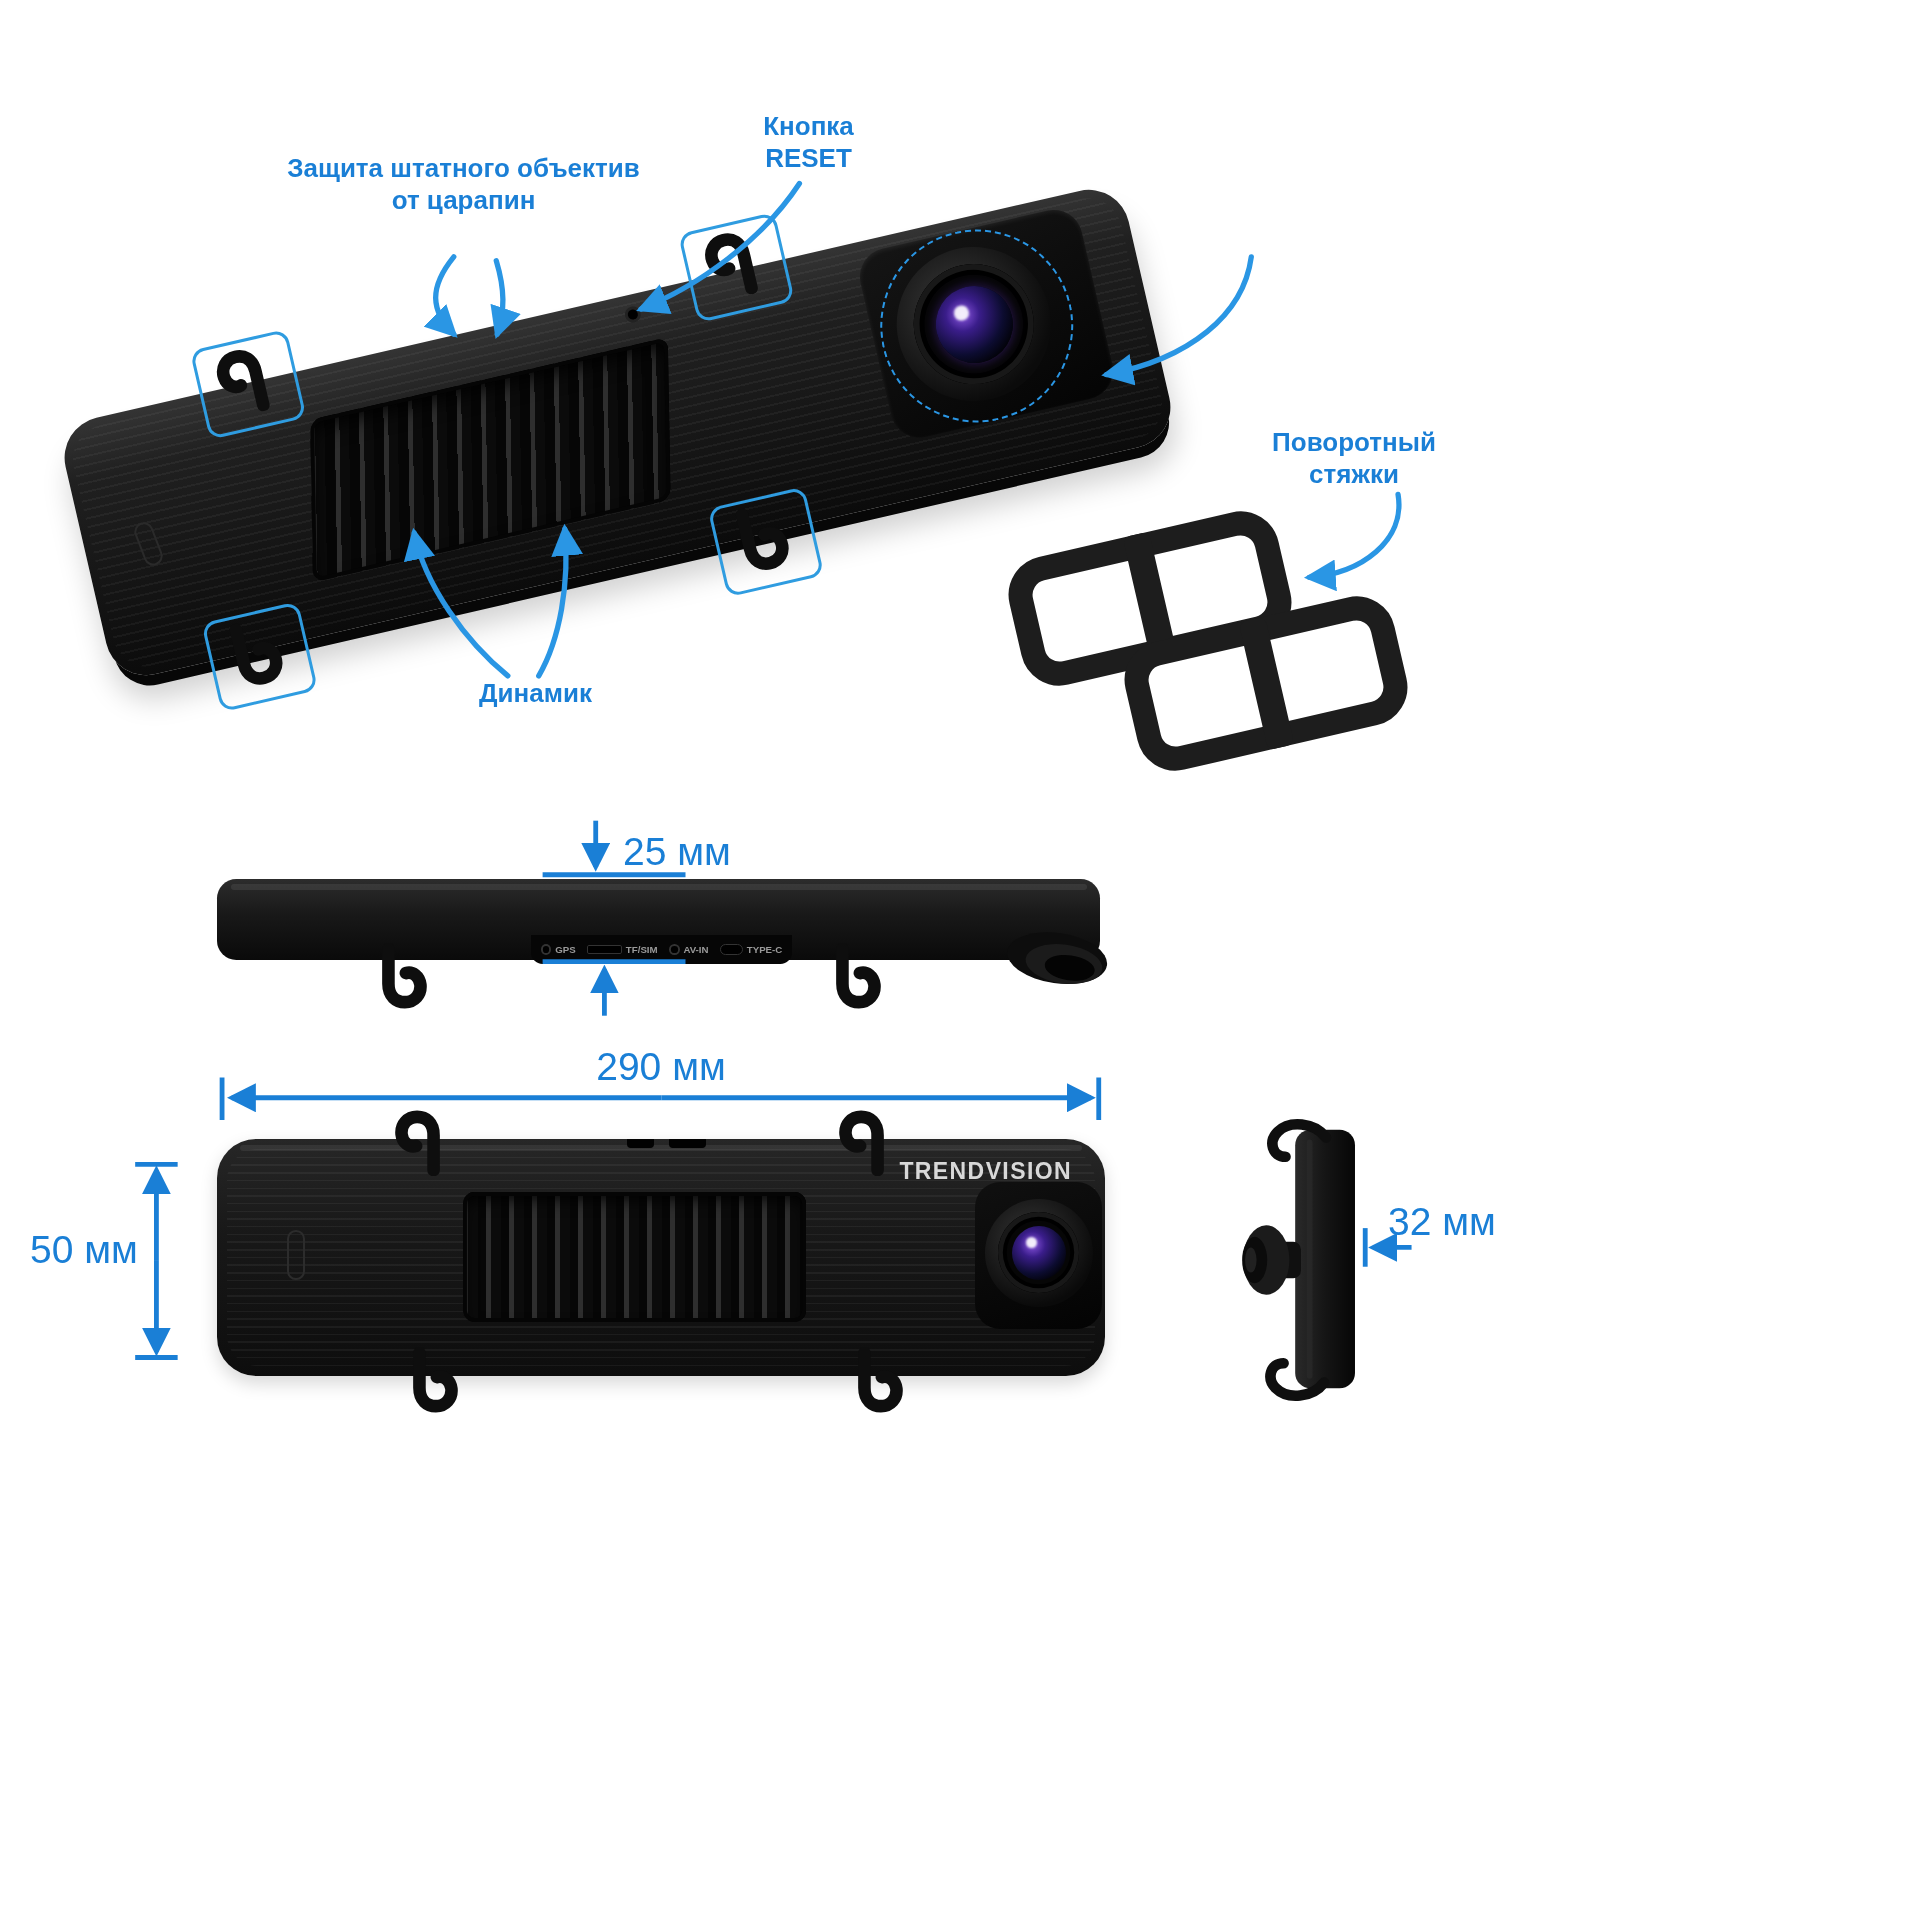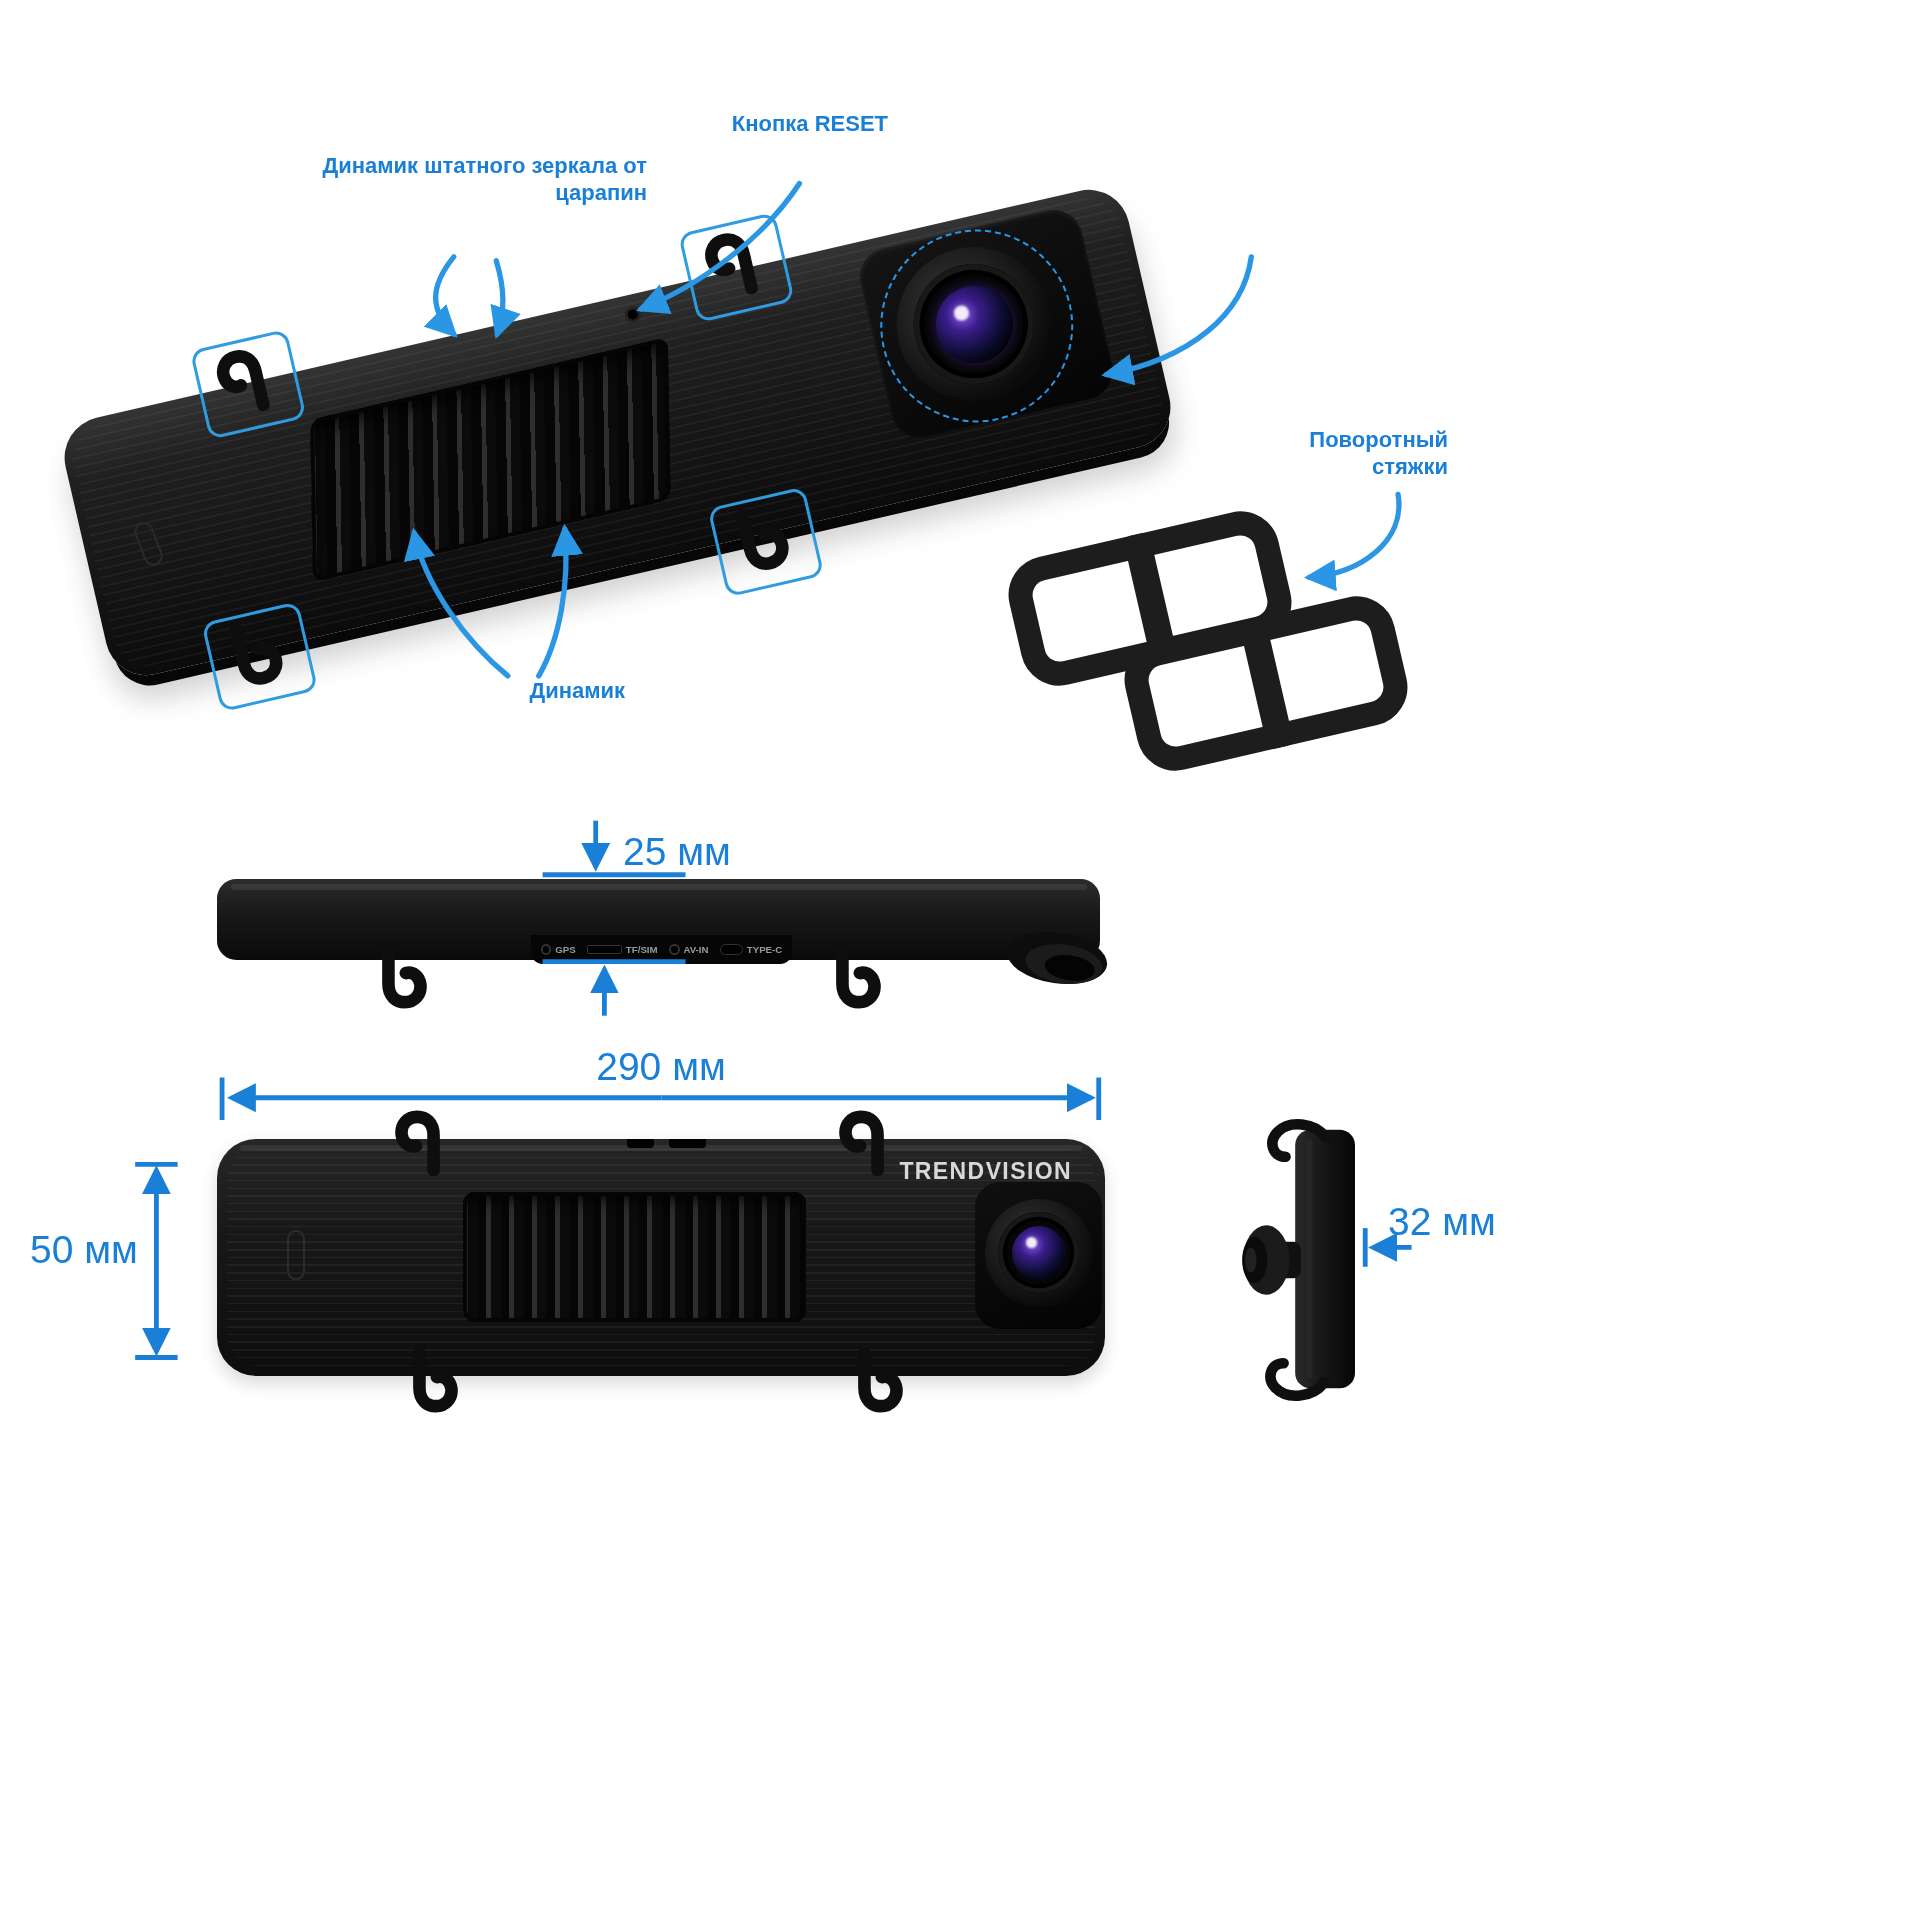--- a/index.html
+++ b/index.html
@@ -7,22 +7,22 @@
     --arrow:#2a96e4;
     --highlight_box:#2f9ce0;
   }
   html,body{margin:0;padding:0;background:#fff;}
   .canvas{
     position:relative;width:1931px;height:1931px;background:#ffffff;
     font-family:"Liberation Sans","DejaVu Sans",sans-serif;overflow:hidden;
   }
   
   .callout{
-    position:absolute;color:var(--accent);font-weight:bold;font-size:22px;
-    line-height:1.22;text-align:right;z-index:12;
+    position:absolute;color:var(--accent);font-weight:bold;font-size:26px;
+    line-height:1.22;text-align:center;z-index:12;
   }
   .dim-label{
     position:absolute;color:var(--accent);font-weight:normal;font-size:39px;
     text-align:center;z-index:12;
   }
   
   #device-top{position:absolute;left:72px;top:301px;width:1091px;height:263px;transform:rotate(-13deg);}
   .body-top{
     position:absolute;inset:0;border-radius:41px;
     background:linear-gradient(180deg,#343434 0%,#202020 22%,#161616 60%,#0b0b0b 100%);
@@ -160,21 +160,21 @@
 
     <div class="clipbox" style="left:147px;top:-44px"></div>
     <div class="clipbox" style="left:649px;top:-48px"></div>
     <div class="clipbox" style="left:97px;top:224px"></div>
     <div class="clipbox" style="left:616px;top:226px"></div>
   </div>
 
   <div class="strap strap1"></div>
   <div class="strap strap2"></div>
 
-  <div class="callout" style="left:280px;top:153px;width:367px">Динамик штатного зеркала от царапин</div>
+  <div class="callout" style="left:280px;top:153px;width:367px">Защита штатного объектив от царапин</div>
   <div class="callout" style="left:729px;top:111px;width:159px">Кнопка RESET</div>
   <div class="callout" style="left:1260px;top:427px;width:188px">Поворотный стяжки</div>
   <div class="callout" style="left:446px;top:678px;width:179px">Динамик</div>
 
   <div id="device-side">
     <div class="side-body"></div>
     <div class="ports">
       <div class="port">
         <span class="jack"></span>
         <span class="port-label">GPS</span>

